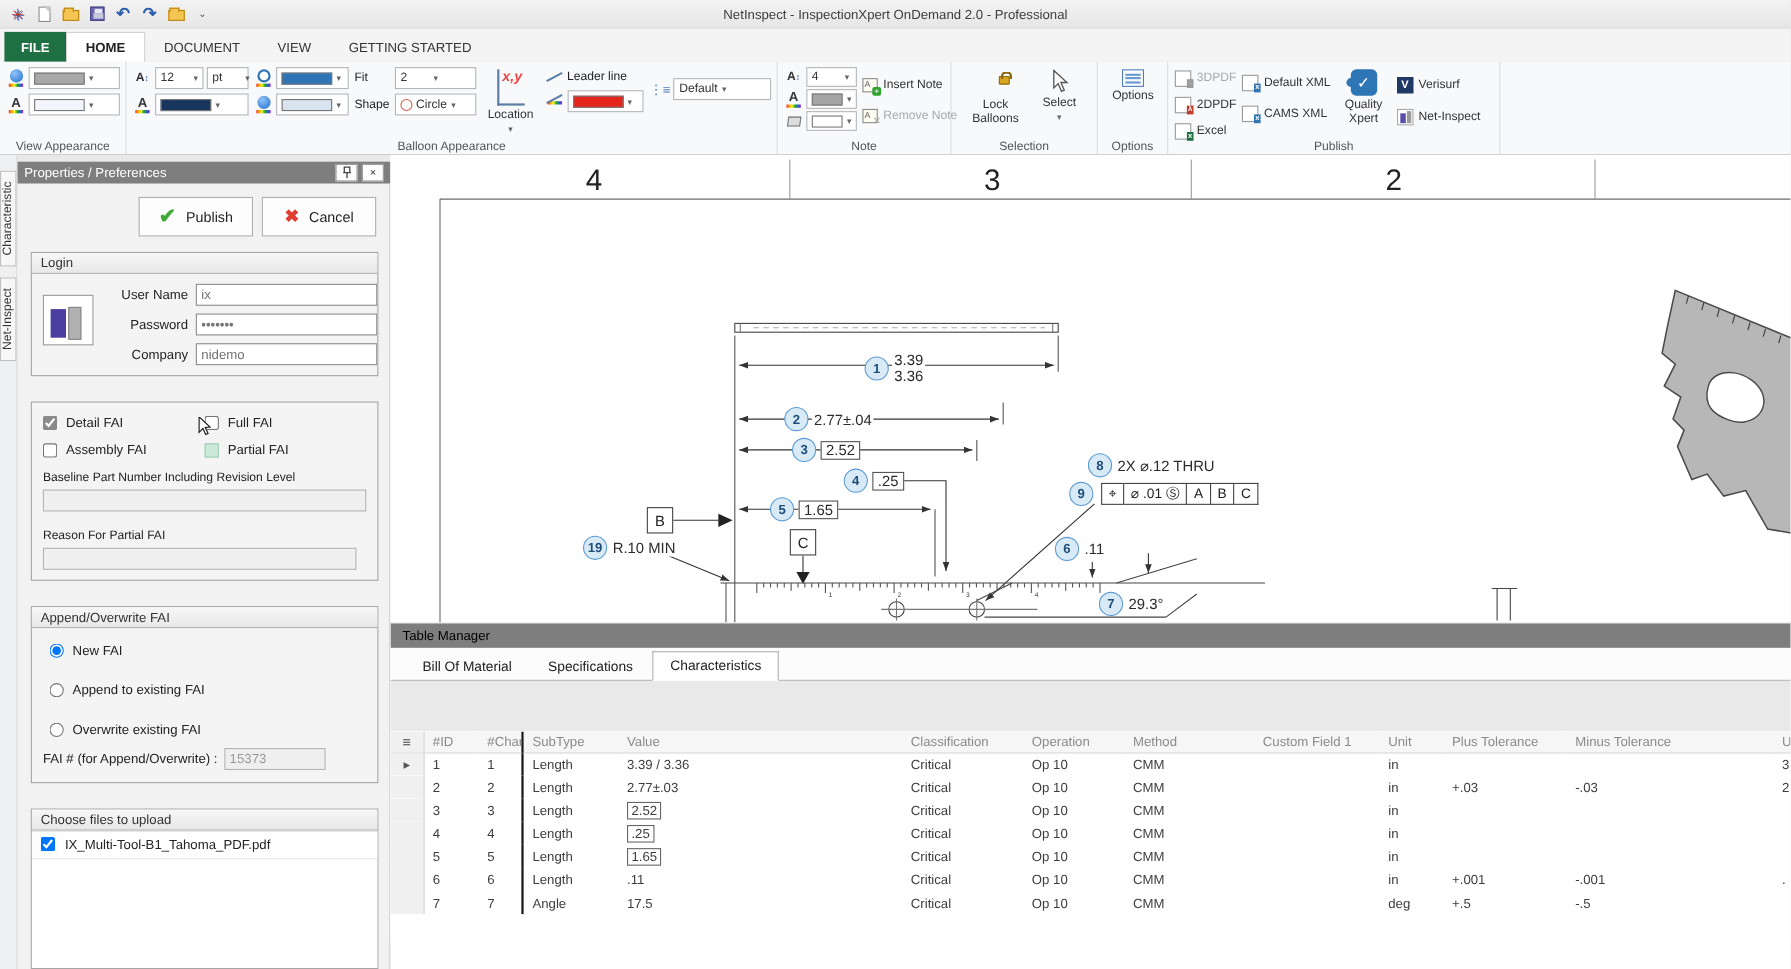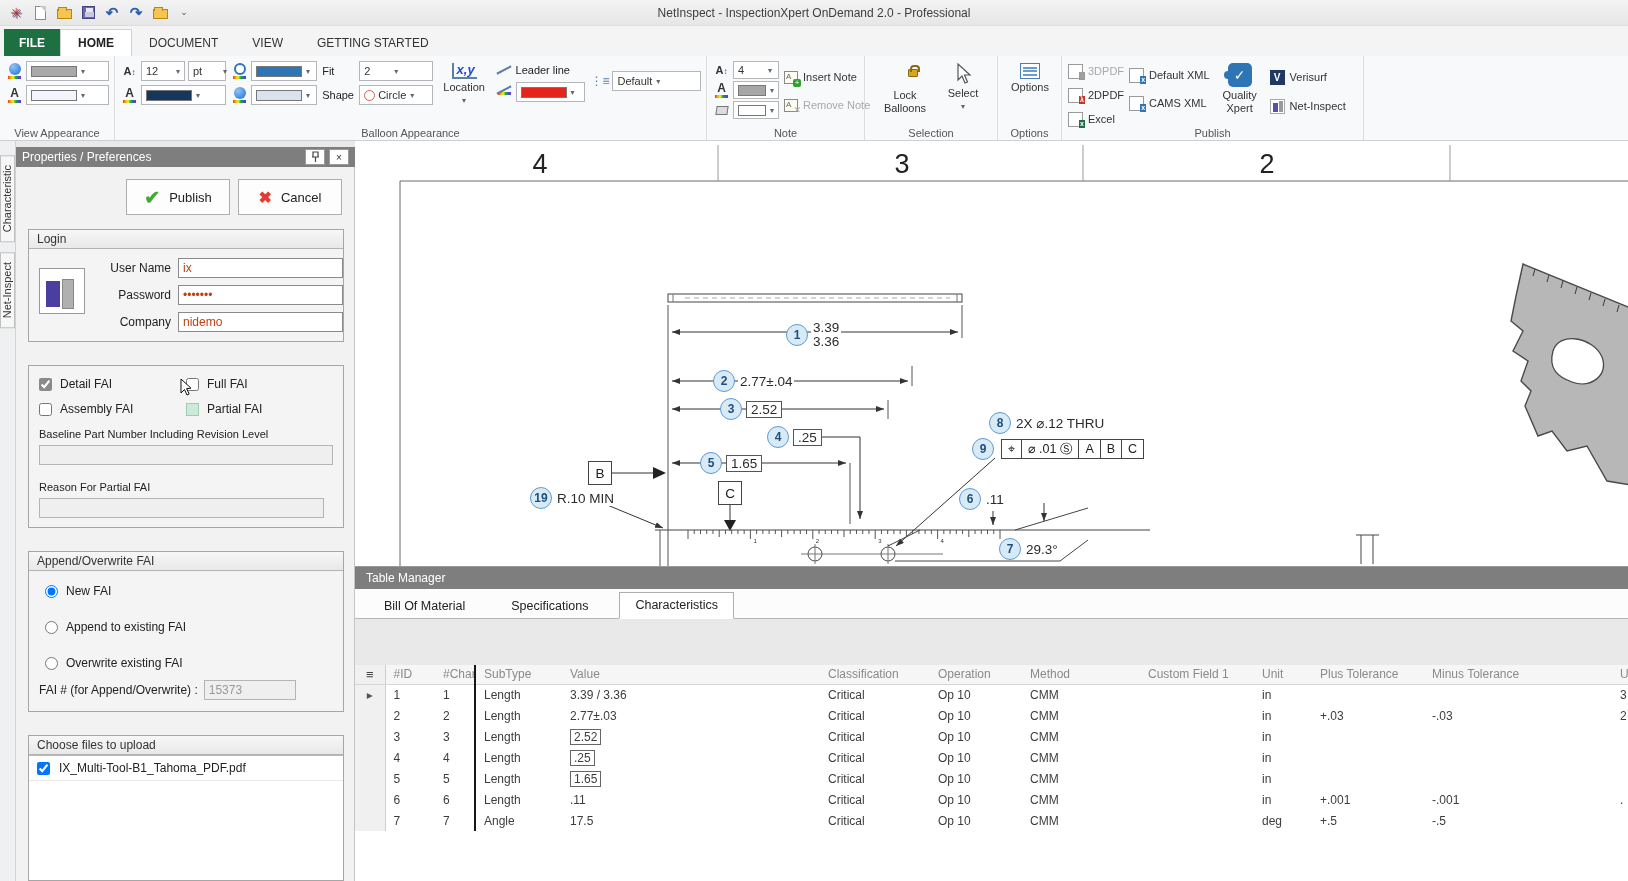--- a/index.html
+++ b/index.html
@@ -65,21 +65,21 @@
 .docicon .badge{position:absolute;right:-3px;bottom:-2px;font-size:7px;font-weight:bold;color:#fff;padding:0 1px;line-height:8px}
 .badge.red{background:#c0392b}.badge.green{background:#1e7145}.badge.blue{background:#2e75b6}.badge.gray{background:#9a9a9a}
 .puzzle{width:24px;height:24px;background:#2e75b6;border-radius:5px;color:#fff;font-size:14px;display:flex;align-items:center;justify-content:center;position:relative}
 .puzzle::before{content:"";position:absolute;left:-4px;top:8px;width:8px;height:8px;border-radius:50%;background:#2e75b6}
 .vlogo{width:15px;height:15px;background:#1f3864;color:#fff;font-size:10px;font-weight:bold;display:flex;align-items:center;justify-content:center}
 .nilogo{width:15px;height:15px;background:#fff;border:1px solid #aaa;position:relative}
 .nilogo::before{content:"";position:absolute;left:2px;top:3px;width:5px;height:9px;background:#5a4fa8}
 .nilogo::after{content:"";position:absolute;left:8px;top:1px;width:4px;height:11px;background:#9a9a9a}
 .circ-red{width:11px;height:11px;border-radius:50%;border:1.5px solid #d95f4e}
 .leadline{width:16px;height:2px;background:#5b7fa6;transform:rotate(-28deg)}
-.xyglyph{color:#1d4ed8;font-style:italic;font-size:13px;font-weight:bold;border-left:2px solid #5b7fa6;border-bottom:2px solid #5b7fa6;padding:0 2px 1px 3px;line-height:1}
+.xyglyph{color:#ef4444;font-style:italic;font-size:13px;font-weight:bold;border-left:2px solid #5b7fa6;border-bottom:2px solid #5b7fa6;padding:0 2px 18px 3px;line-height:1}
 .listglyph{color:#4d7dbd;font-size:12px;line-height:1}
 
 
 .main{display:flex;height:740px}
 .side-strip{width:16px;background:#eef0f1;border-right:1px solid #d2d2d2;display:flex;flex-direction:column;gap:10px;align-items:center;padding-top:14px}
 .vtab{writing-mode:vertical-rl;transform:rotate(180deg);font-size:11px;color:#333;background:#f7f7f7;border:1px solid #c0c0c0;padding:9px 0;width:15px;text-align:center}
 
 .left-col{width:339px;display:flex;flex-direction:column;padding-top:6px;background:#e9e9e9}
 .panel-header{height:20px;background:#7e7e7e;color:#fff;font-size:12px;display:flex;align-items:center;padding:0 6px;flex:none}
 .panel-header .sp{flex:1}
@@ -92,33 +92,33 @@
 .gbox{border:1px solid #a6a6a6;margin-bottom:23px;background:#f4f4f4}
 .gbox-h{background:linear-gradient(#f7f7f7,#e8e8e8);border-bottom:1px solid #b3b3b3;font-size:12px;color:#333;padding:2px 8px}
 .gbox-b{padding:9px 10px}
 .login-grid{display:flex;gap:10px}
 .nilogo-big{width:46px;height:46px;background:#fff;border:1px solid #999;position:relative;margin-top:10px;flex:none}
 .nilogo-big::before{content:"";position:absolute;left:6px;top:12px;width:14px;height:26px;background:#4a3fa0;box-shadow:16px -6px 0 -4px #9a9a9a}
 .nilogo-big::after{content:"";position:absolute;left:22px;top:10px;width:10px;height:28px;background:#b0b0b0;border:1px solid #888}
 .login-rows{flex:1}
 .frow{display:flex;align-items:center;margin-bottom:7px}
 .flabel{width:76px;text-align:right;margin-right:7px;font-size:12px;color:#222;flex:none}
-.finput{flex:1;height:20px;border:1px solid #8a8a8a;background:#fff;font-size:12px;padding:0 4px;font-family:"Liberation Sans",sans-serif;color:#c2410c;min-width:0}
+.finput{flex:1;height:20px;border:1px solid #8a8a8a;background:#fff;font-size:12px;padding:0 4px;font-family:"Liberation Sans",sans-serif;color:#737373;min-width:0}
 .finput:disabled{background:#efefef;color:#999;border-color:#b5b5b5}
 .cbgrid{display:grid;grid-template-columns:1fr 1fr;row-gap:11px;margin:2px 0 12px}
 .cb{display:flex;align-items:center;gap:8px;font-size:12px;color:#222;position:relative}
 .cb input{accent-color:#8a8a8a}
 .partialbox{width:13px;height:13px;background:#cde9da;border:1px solid #9fcdb4;flex:none}
 .plabel{font-size:11px;color:#222;margin:2px 0 5px}
 .rrowset{display:flex;flex-direction:column;gap:22px;margin:4px 0 10px 6px;font-size:12px}
 .radio{display:flex;align-items:center;gap:8px}
 .fairow{display:flex;align-items:center;gap:6px;font-size:12px;margin-bottom:2px}
 .filebox{flex:1;margin-bottom:0;display:flex;flex-direction:column}
 .filelist{flex:1;background:#fff;border-top:1px solid #b9b9b9}
-.file-row{display:flex;align-items:flex-end;gap:9px;padding:5px 8px;font-size:12px;border-bottom:1px solid #e8e8e8;background:#fff}
+.file-row{display:flex;align-items:flex-start;gap:9px;padding:5px 8px;font-size:12px;border-bottom:1px solid #e8e8e8;background:#fff}
 .cursor-overlay{position:absolute;z-index:60;pointer-events:none}
 
 
 .right-area{flex:1;display:flex;flex-direction:column;background:#fff;min-width:0}
 .doc-tabstrip{height:24px;background:#e9e9e9;display:flex;align-items:flex-end;padding-left:5px;border-bottom:1px solid #cfcfcf;flex:none}
 .doc-tab{background:#fff;border:1px solid #c4c4c4;border-bottom:none;font-size:11px;padding:3px 11px;color:#222}
 .doc-area{position:relative;height:425px;background:#fff;overflow:hidden;flex:none}
 .drawing{position:absolute;left:0;top:0}
 .zone{position:absolute;font-size:27px;font-weight:300;color:#222;width:30px;text-align:center}
 .balloon-item{position:absolute;display:flex;align-items:center;z-index:3;white-space:nowrap}
@@ -126,22 +126,22 @@
 .dimtext{margin-left:3px;font-size:13.5px;color:#2b2b2b;background:#fff;padding:0 2px}
 .dimbox{margin-left:4px;font-size:13.5px;color:#2b2b2b;background:#fff;padding:0 4px;border:1px solid #555}
 .stack{display:flex;flex-direction:column;line-height:1.05;font-size:13.5px;color:#2b2b2b;margin-left:3px;background:#fff;padding:0 2px}
 .fcf{display:flex;margin-left:7px;background:#fff}
 .fcf-cell{border:1px solid #444;border-left:none;padding:0 6px;font-size:12.5px;height:20px;display:flex;align-items:center;color:#222}
 .fcf-cell:first-child{border-left:1px solid #444}
 .datum{position:absolute;width:24px;height:24px;border:1.3px solid #444;background:#fff;display:flex;align-items:center;justify-content:center;font-size:13.5px;color:#222;z-index:2}
 
 
 .tm{height:291px;display:flex;flex-direction:column;background:#fff;border-top:1px solid #9a9a9a;flex:none;overflow:hidden}
-.tm-header{height:22px;background:#7e7e7e;color:#ffffff;font-size:12px;display:flex;align-items:center;padding:0 11px;flex:none}
-.tm-tabs{height:30px;display:flex;align-items:flex-end;gap:16px;padding-left:14px;background:#fcfcfc;border-bottom:1px solid #b5b5b5;flex:none}
+.tm-header{height:22px;background:#7e7e7e;color:#000000;font-size:12px;display:flex;align-items:center;padding:0 11px;flex:none}
+.tm-tabs{height:30px;display:flex;align-items:flex-end;gap:3px;padding-left:14px;background:#fcfcfc;border-bottom:1px solid #b5b5b5;flex:none}
 .tm-tab{font-size:12.5px;color:#222;padding:5px 15px 6px;margin-bottom:-1px}
 .tm-tab.active{background:#fff;border:1px solid #aeaeae;border-bottom:1px solid #fff}
 .tm-gap{height:46px;background:#e9e9e9;flex:none}
 .tm-gridwrap{flex:1;overflow:hidden;background:#fff}
 table.grid{border-collapse:collapse;table-layout:fixed;width:1317px;font-size:12px;color:#3d3d3d}
 .grid th{font-weight:normal;color:#8a8a8a;text-align:left;height:19px;padding:0 8px;background:#f6f6f6;border-bottom:1px solid #d6d6d6;white-space:nowrap;overflow:hidden}
 .grid td{height:21px;padding:0 8px;white-space:nowrap;overflow:hidden}
 .selcol{background:#f0f0f0!important;border-right:1px solid #cfcfcf;text-align:center!important;padding:0!important;color:#555}
 .freeze{border-left:2px solid #161616}
 .vbox{display:inline-block;border:1px solid #666;padding:0 3px;line-height:14px;background:#fff}

